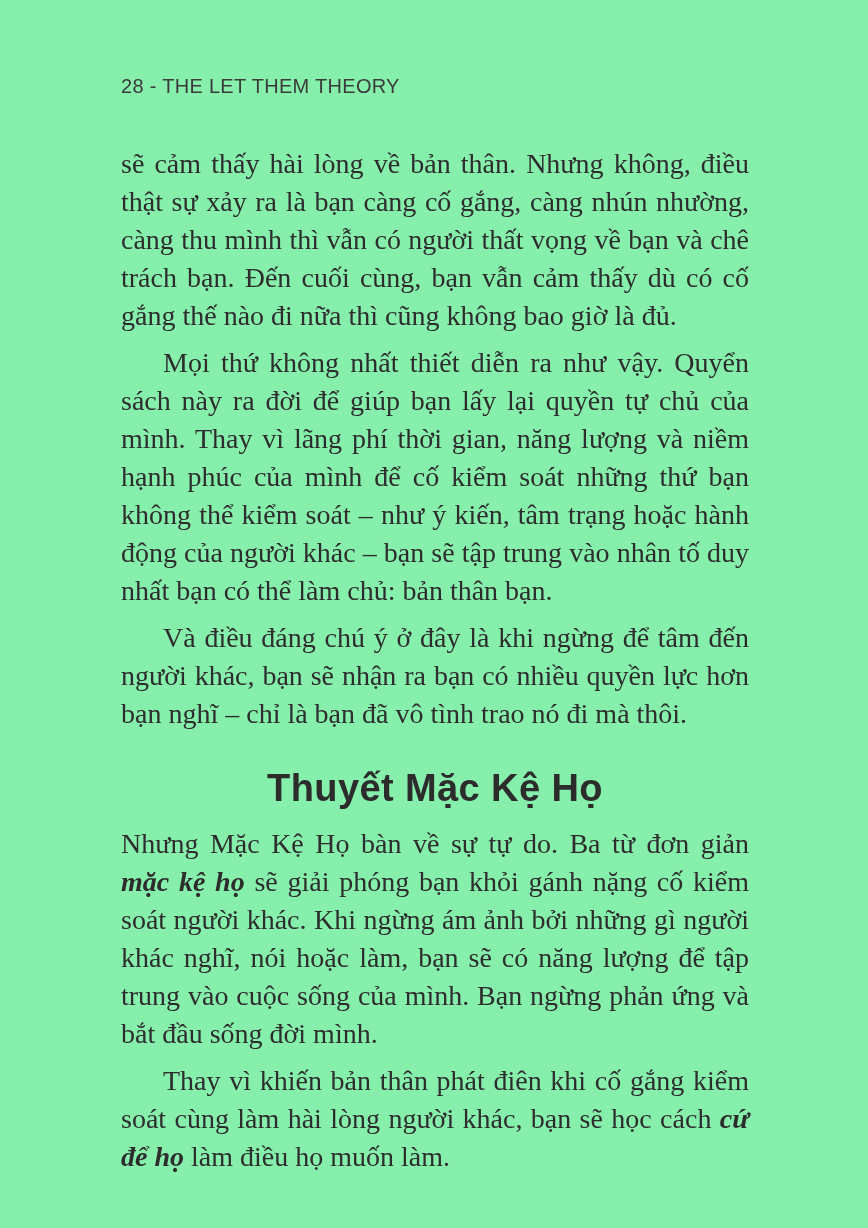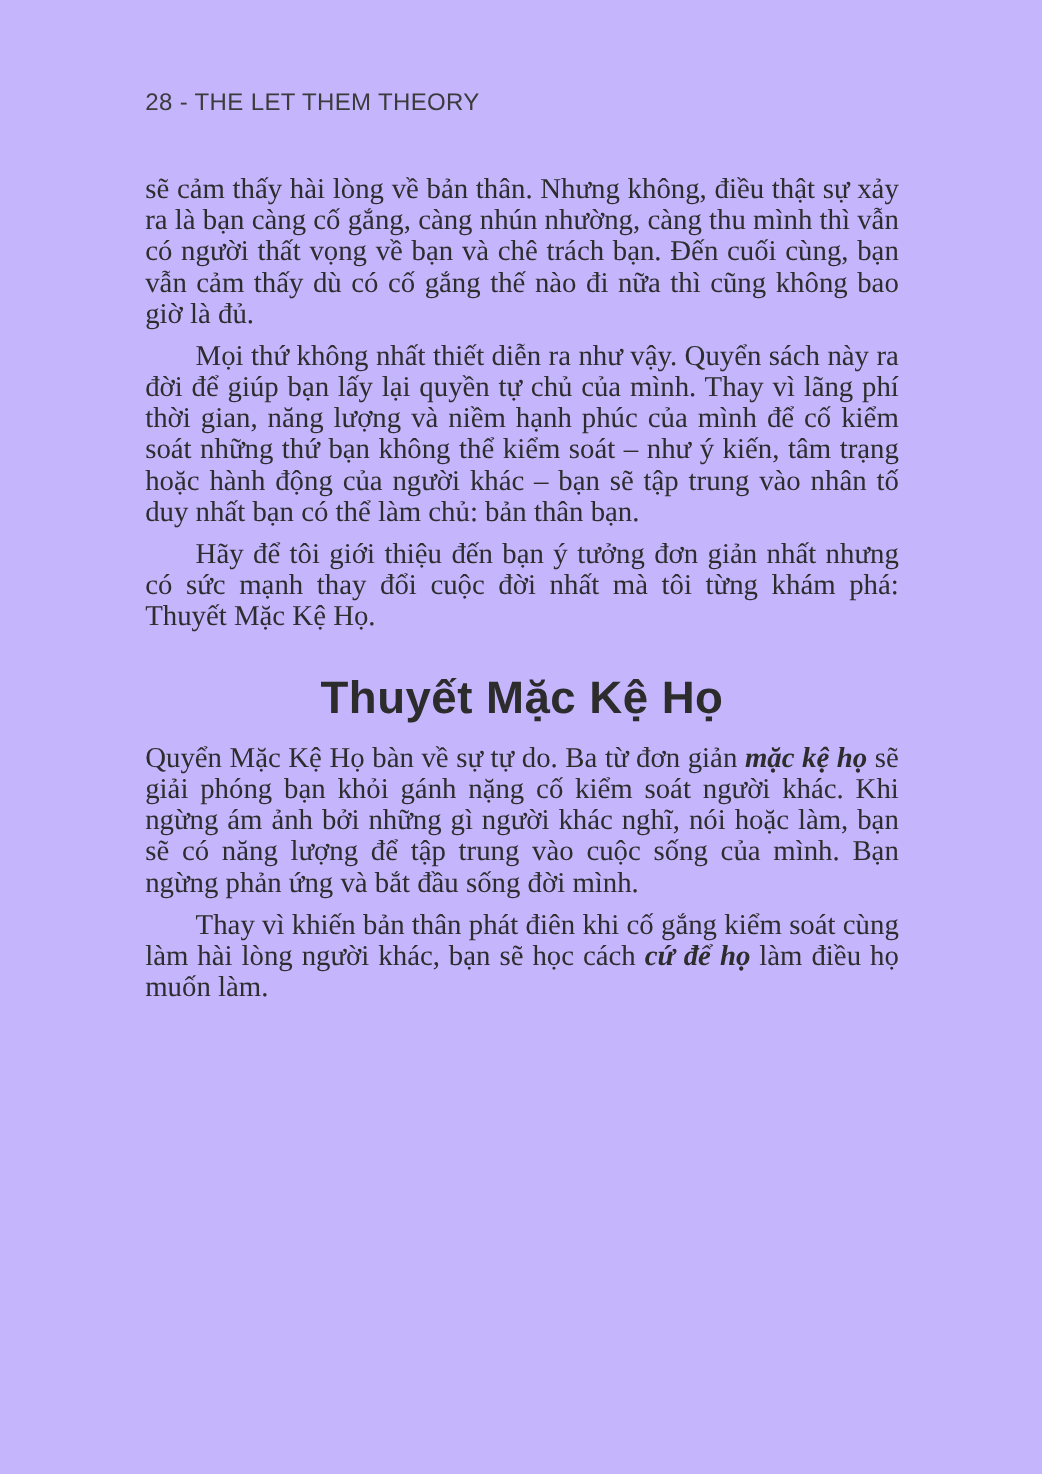--- a/index.html
+++ b/index.html
@@ -6,40 +6,40 @@
   html, body {
     margin: 0;
     padding: 0;
     background: #e8e8e8;
   }
   .page {
     position: relative;
     width: 868px;
     height: 1228px;
     margin: 0 auto;
-    background: #c4b5fd;
+    background: #86efac;
     box-sizing: border-box;
     padding: 74px 119px 0 121px;
     overflow: hidden;
   }
   .running-header {
     font-family: "Liberation Sans", sans-serif;
     font-size: 20px;
     line-height: 24px;
     font-weight: 400;
     letter-spacing: 0.3px;
     color: #3b3b3b;
   }
   .body-text {
     margin-top: 47px;
   }
   .para {
     font-family: "Liberation Serif", serif;
-    font-size: 24px;
-    line-height: 26px;
+    font-size: 28px;
+    line-height: 38px;
     color: #2d2d2d;
     text-align: justify;
     margin: 0 0 9px 0;
   }
   .para.indent {
     text-indent: 42px;
   }
   .para .em {
     font-style: italic;
     font-weight: bold;
@@ -57,18 +57,18 @@
 </style>
 </head>
 <body>
 
 <div class="page">
   <div class="running-header">28 - THE LET THEM THEORY</div>
 
   <div class="body-text">
       <p class="para"><span>sẽ cảm thấy hài lòng về bản thân. Nhưng không, điều thật sự xảy ra là bạn càng cố gắng, càng nhún nhường, càng thu mình thì vẫn có người thất vọng về bạn và chê trách bạn. Đến cuối cùng, bạn vẫn cảm thấy dù có cố gắng thế nào đi nữa thì cũng không bao giờ là đủ.</span></p>
       <p class="para indent"><span>Mọi thứ không nhất thiết diễn ra như vậy. Quyển sách này ra đời để giúp bạn lấy lại quyền tự chủ của mình. Thay vì lãng phí thời gian, năng lượng và niềm hạnh phúc của mình để cố kiểm soát những thứ bạn không thể kiểm soát – như ý kiến, tâm trạng hoặc hành động của người khác – bạn sẽ tập trung vào nhân tố duy nhất bạn có thể làm chủ: bản thân bạn.</span></p>
-      <p class="para indent"><span>Hãy để tôi giới thiệu đến bạn ý tưởng đơn giản nhất nhưng có sức mạnh thay đổi cuộc đời nhất mà tôi từng khám phá: Thuyết Mặc Kệ Họ.</span></p>
+      <p class="para indent"><span>Và điều đáng chú ý ở đây là khi ngừng để tâm đến người khác, bạn sẽ nhận ra bạn có nhiều quyền lực hơn bạn nghĩ – chỉ là bạn đã vô tình trao nó đi mà thôi.</span></p>
       <h2 class="section-heading">Thuyết Mặc Kệ Họ</h2>
-      <p class="para"><span>Quyển Mặc Kệ Họ bàn về sự tự do. Ba từ đơn giản </span><span class="em">mặc kệ họ</span><span> sẽ giải phóng bạn khỏi gánh nặng cố kiểm soát người khác. Khi ngừng ám ảnh bởi những gì người khác nghĩ, nói hoặc làm, bạn sẽ có năng lượng để tập trung vào cuộc sống của mình. Bạn ngừng phản ứng và bắt đầu sống đời mình.</span></p>
+      <p class="para"><span>Nhưng Mặc Kệ Họ bàn về sự tự do. Ba từ đơn giản </span><span class="em">mặc kệ họ</span><span> sẽ giải phóng bạn khỏi gánh nặng cố kiểm soát người khác. Khi ngừng ám ảnh bởi những gì người khác nghĩ, nói hoặc làm, bạn sẽ có năng lượng để tập trung vào cuộc sống của mình. Bạn ngừng phản ứng và bắt đầu sống đời mình.</span></p>
       <p class="para indent"><span>Thay vì khiến bản thân phát điên khi cố gắng kiểm soát cùng làm hài lòng người khác, bạn sẽ học cách </span><span class="em">cứ để họ</span><span> làm điều họ muốn làm.</span></p>
     </div>
 </div>
 
 </body></html>

